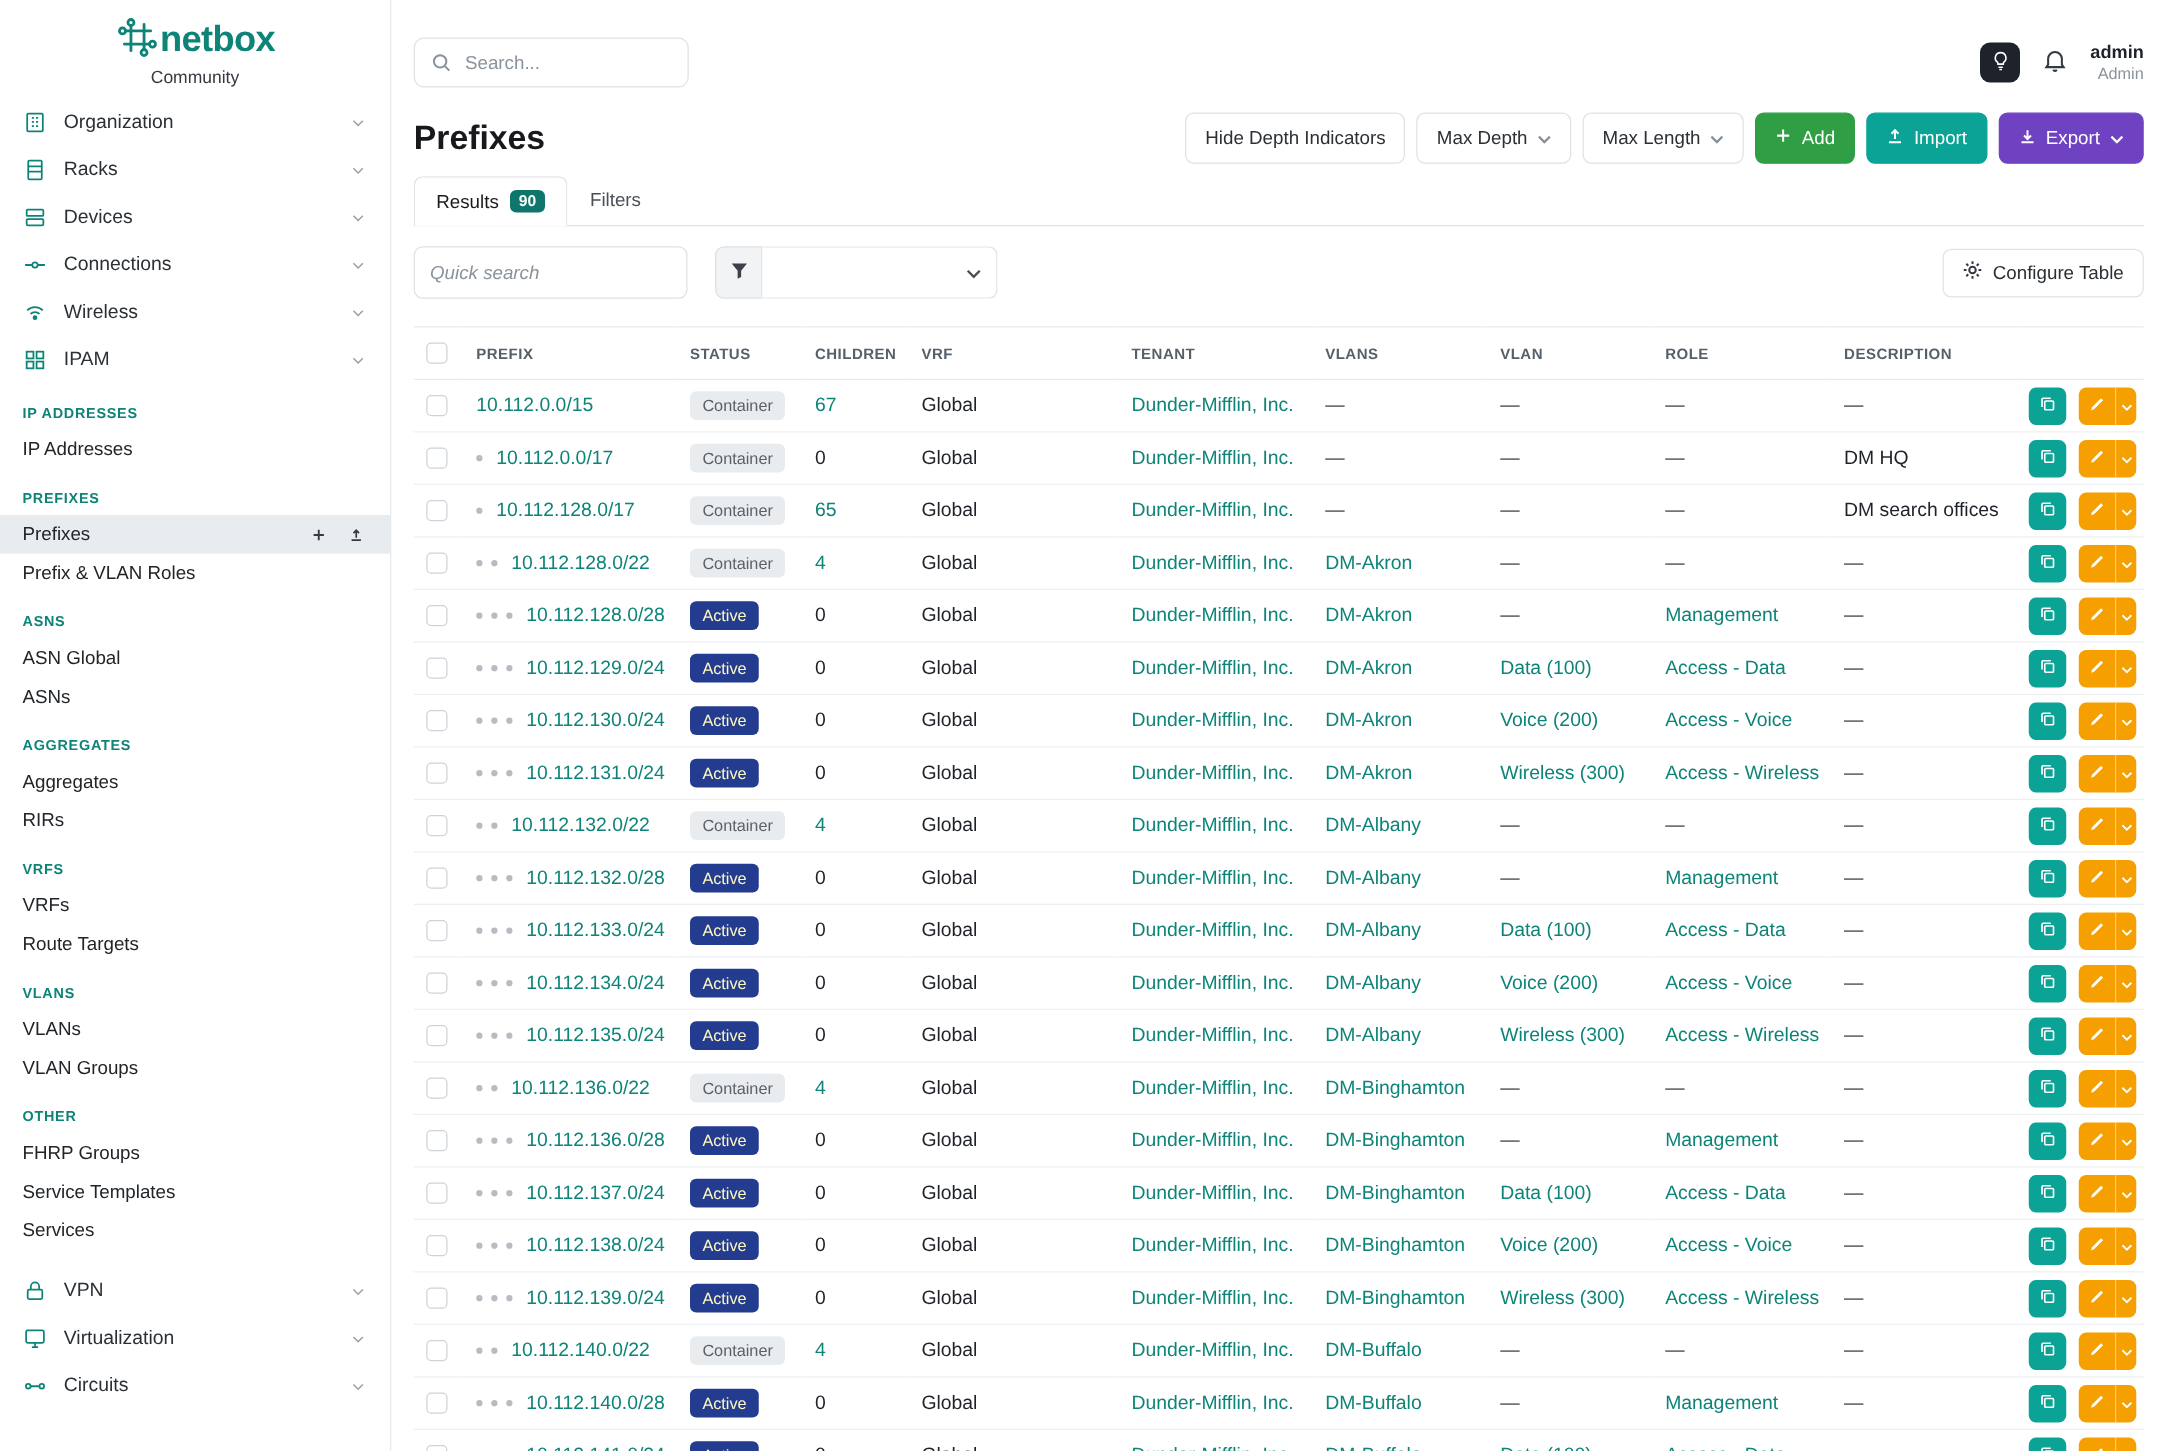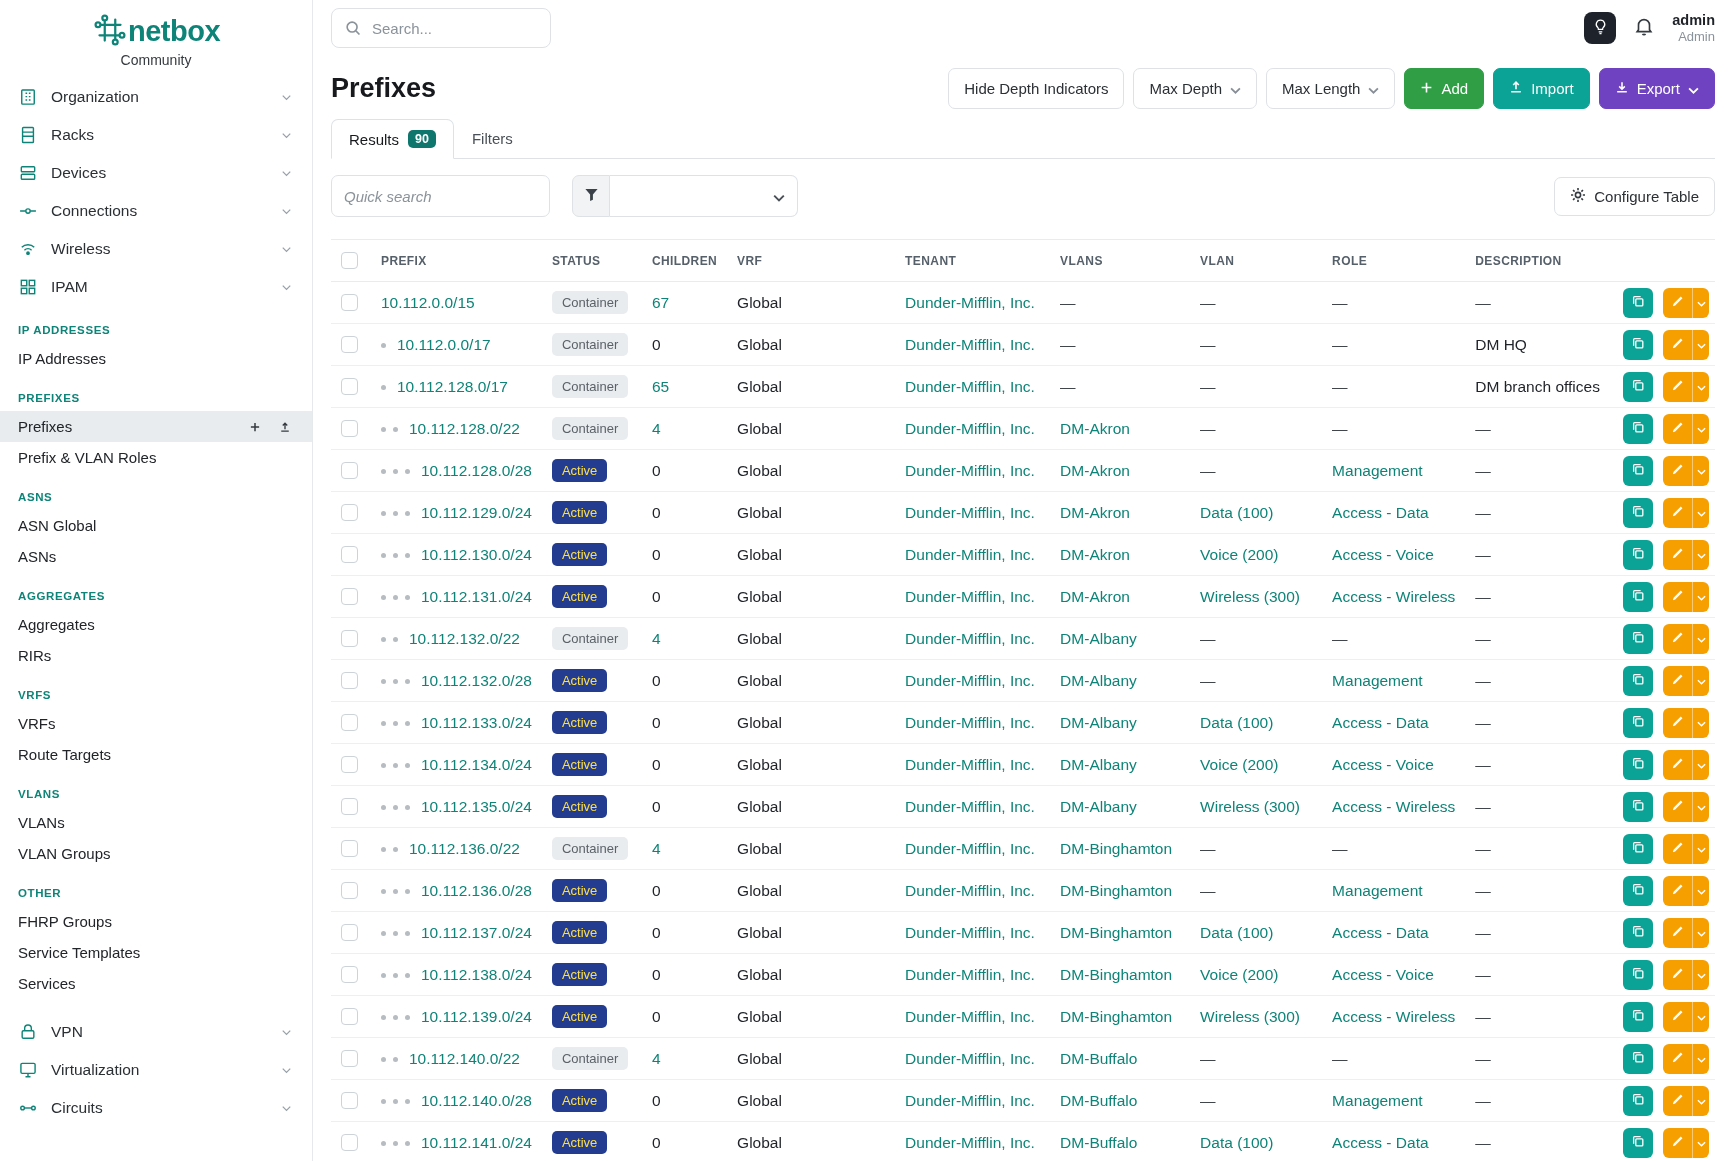--- a/index.html
+++ b/index.html
@@ -35,21 +35,21 @@
   .nav-section{margin-top:10px;}
   .nav-section-title{padding:8px 18px 7px;font-size:11.5px;font-weight:700;color:var(--teal-link);letter-spacing:.6px;}
   .nav-sub{display:flex;align-items:center;height:31px;padding:0 18px;font-size:15px;color:#212529;text-decoration:none;}
   .nav-sub.active{background:#e9ecef;}
   .nav-bottom{margin-top:14px;}
   .mini-actions{margin-left:auto;display:flex;gap:12px;align-items:center;}
   .mini-btn{border:none;background:transparent;color:#343a40;padding:0;width:18px;height:18px;display:flex;align-items:center;justify-content:center;cursor:pointer;}
 
   
   .main{flex:1;display:flex;flex-direction:column;overflow:hidden;}
-  .topbar{height:56px;flex:none;display:flex;align-items:center;padding:0 18px;}
+  .topbar{height:56px;flex:none;display:flex;align-items:center;padding:0 18px;margin-top:22px;}
   .global-search{position:relative;}
   .global-search input{width:220px;height:40px;border:1px solid var(--border);border-radius:8px;padding:0 12px 0 40px;font-size:15px;outline:none;color:#212529;font-family:inherit;}
   .global-search input::placeholder{color:#8a929a;}
   .global-search .mag{position:absolute;left:13px;top:11px;}
   .topbar-right{margin-left:auto;display:flex;align-items:center;gap:15px;}
   .theme-btn{width:32px;height:32px;background:#1d222b;border-radius:8px;border:none;display:flex;align-items:center;justify-content:center;cursor:pointer;}
   .bell-btn{background:none;border:none;padding:0;width:26px;height:26px;color:#343a40;cursor:pointer;}
   .user{text-align:right;line-height:1.2;}
   .user-name{font-weight:700;font-size:14.5px;color:#1f2329;}
   .user-role{font-size:13px;color:#8a929a;}
@@ -90,21 +90,21 @@
   .col-vrf{width:168px;}
   .col-tenant{width:155px;}
   .col-site{width:140px;}
   .col-vlan{width:132px;}
   .col-role{width:140px;}
   .col-actions{width:82px;}
   a.link{color:var(--teal-link);text-decoration:none;}
   .dash{color:#40464c;}
   .badge{display:inline-block;padding:5px 10px;border-radius:5px;font-size:13px;font-weight:500;line-height:1;}
   .badge-container{background:#e9ecef;color:#5a6268;}
-  .badge-active{background:var(--active-badge);color:#fde047;}
+  .badge-active{background:var(--active-badge);color:#fef9c3;}
   .depth-dots{display:inline-flex;gap:7px;vertical-align:middle;}
   .depth-dots:not(:empty){margin-right:11px;}
   .dot{width:5px;height:5px;border-radius:50%;background:#b6bcc2;}
   input[type="checkbox"]{appearance:none;width:17px;height:17px;border:1px solid #cdd3d9;border-radius:4px;background:#fff;margin:0;display:block;cursor:pointer;}
   .cell-check{text-align:center;}
   .cell-actions{text-align:right;padding-right:6px;}
   .act-copy{width:30px;height:30px;border-radius:6px;background:var(--teal-button);border:none;color:#fff;display:inline-flex;align-items:center;justify-content:center;margin-right:6px;vertical-align:middle;cursor:pointer;}
   .act-edit{display:inline-flex;background:var(--orange-button);border-radius:6px;overflow:hidden;vertical-align:middle;}
   .edit-main{width:29px;height:30px;background:transparent;border:none;display:flex;align-items:center;justify-content:center;color:#fff;cursor:pointer;padding:0;}
   .edit-caret{width:17px;height:30px;border:none;border-left:1px solid rgba(255,255,255,.45);background:transparent;display:flex;align-items:center;justify-content:center;color:#fff;cursor:pointer;padding:0;}
@@ -550,21 +550,21 @@
     <td class="cell-prefix"><span class="depth-dots">
                   <span class="dot"></span>
                 </span><a href="#" class="link">10.112.128.0/17</a></td>
     <td class="cell-status"><span class="badge badge-container">Container</span></td>
     <td class="cell-children"><a href="#" class="link">65</a></td>
     <td class="cell-vrf"><span>Global</span></td>
     <td class="cell-tenant"><a href="#" class="link">Dunder-Mifflin, Inc.</a></td>
     <td class="cell-site"><span class="dash">—</span></td>
     <td class="cell-vlan"><span class="dash">—</span></td>
     <td class="cell-role"><span class="dash">—</span></td>
-    <td class="cell-desc"><span>DM branch offices</span></td>
+    <td class="cell-desc"><span>DM search offices</span></td>
     <td class="cell-actions">
       <button class="act-copy">
         <span><svg width="14" height="14" viewBox="0 0 16 16" fill="none" stroke="#fff" stroke-width="1.5">
                       <rect x="5.5" y="5.5" width="8" height="8" rx="1"></rect>
                       <path d="M3 11V4a1 1 0 0 1 1-1h7"></path>
                     </svg></span>
       </button>
       <span class="act-edit">
         <button class="edit-main">
           <span><svg width="13" height="13" viewBox="0 0 16 16">

